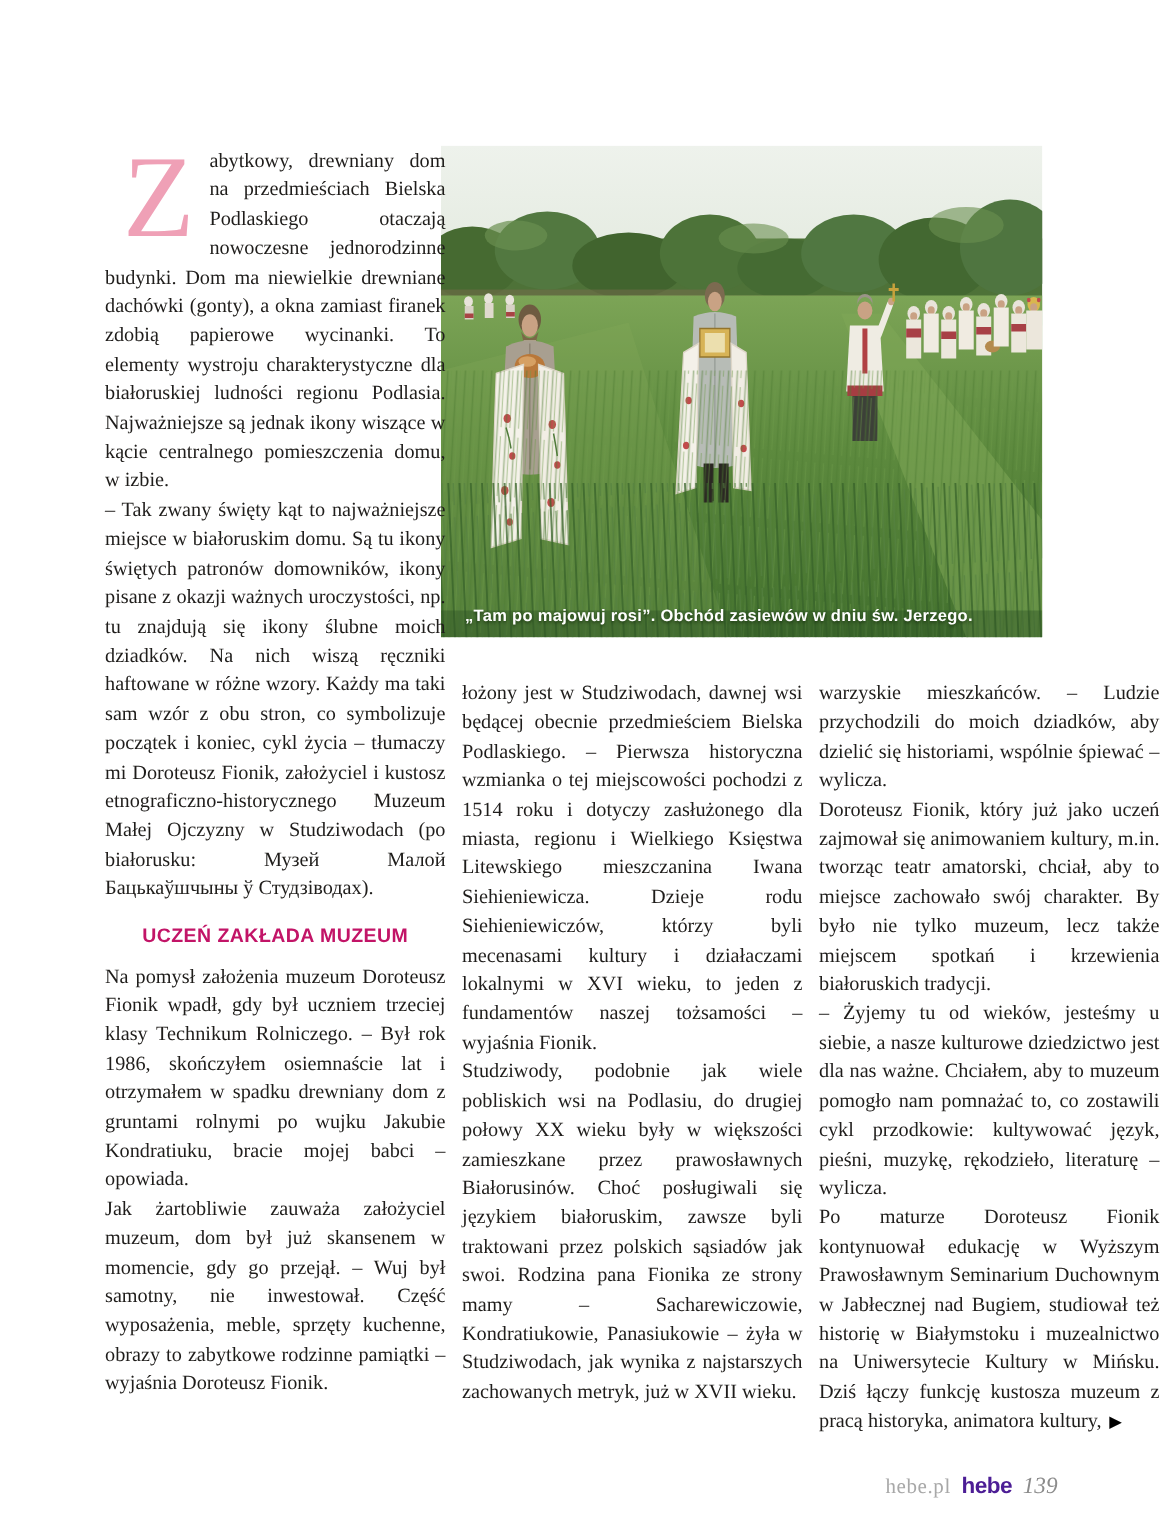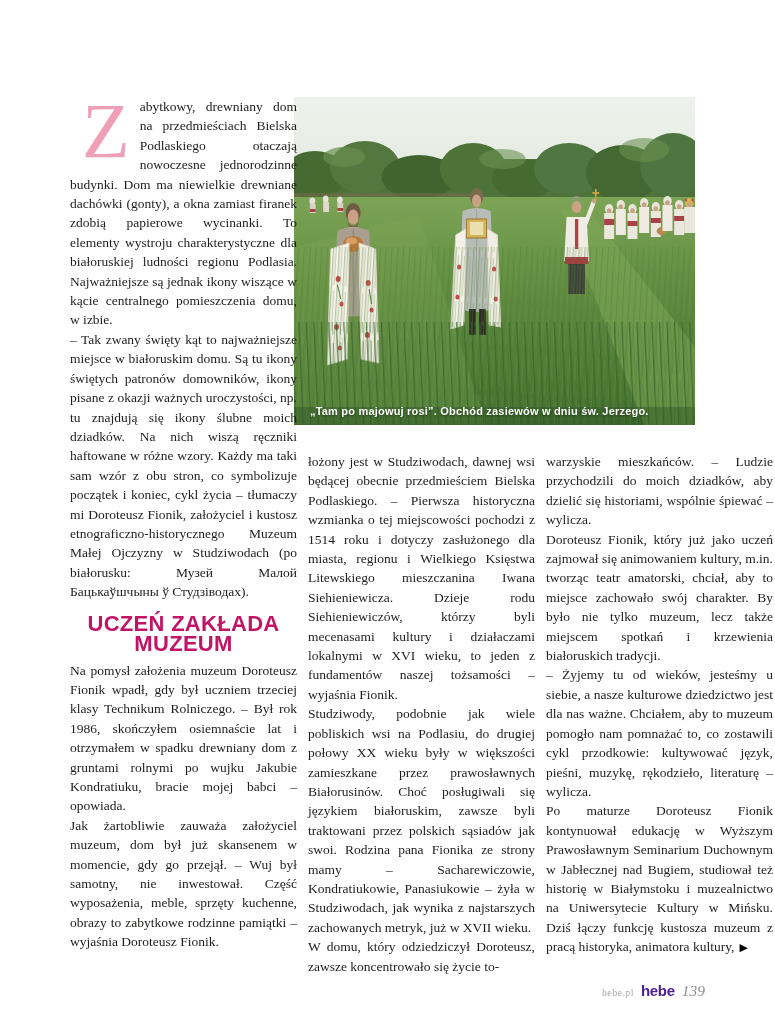--- a/index.html
+++ b/index.html
@@ -15,21 +15,21 @@
   #col1{left:70px;top:97px;}
   #col2{left:308px;top:452px;}
   #col3{left:546px;top:452px;}
   .dropcap{
     float:left;font-family:"Liberation Serif",serif;font-weight:400;
     font-size:78px;line-height:60px;color:#efa0b6;
     padding:4px 10px 0 12px;
   }
   .section-heading{
     font-family:"Liberation Sans",sans-serif;font-weight:bold;
-    font-size:22px;letter-spacing:.3px;color:#c21467;
+    font-size:13px;letter-spacing:.3px;color:#c21467;
     text-align:center;margin:12px 0 7px 0 !important;line-height:20px;
   }
   .marker{
     font-family:"DejaVu Sans",sans-serif;font-size:11px;color:#000;
     margin-left:5px;
   }
   #photo{
     position:absolute;left:294px;top:97px;width:401px;height:328px;
     overflow:hidden;
   }
@@ -37,21 +37,21 @@
   .caption{
     position:absolute;left:16px;bottom:8px;
     font-family:"Liberation Sans",sans-serif;font-weight:bold;
     font-size:11px;letter-spacing:.2px;color:#ffffff;
     text-shadow:0 1px 2px rgba(20,40,10,.6);
   }
   #footer{
     position:absolute;top:982px;right:70px;
     display:flex;align-items:baseline;gap:7px;
   }
-  .site{font-family:"Liberation Serif",serif;font-size:10px;color:#a8a8a8;letter-spacing:.4px;}
+  .site{font-family:"Liberation Serif",serif;font-size:14px;color:#a8a8a8;letter-spacing:.4px;}
   .logo{font-family:"Liberation Sans",sans-serif;font-weight:bold;font-size:15px;color:#4c1d95;letter-spacing:-.3px;}
   .pnum{font-family:"Liberation Serif",serif;font-size:15.5px;color:#8c8c8c;font-style:italic;}
 </style>
 </head>
 <body>
 
 <div id="page">
 
   <div id="photo">
     <svg viewBox="0 0 481 328" preserveAspectRatio="none">
@@ -222,21 +222,20 @@
     <p><span class="dropcap">Z</span><span>abytkowy, drewniany dom na przedmieściach Bielska Podlaskiego otaczają nowoczesne jednorodzinne budynki. Dom ma niewielkie drewniane dachówki (gonty), a okna zamiast firanek zdobią papierowe wycinanki. To elementy wystroju charakterystyczne dla białoruskiej ludności regionu Podlasia. Najważniejsze są jednak ikony wiszące w kącie centralnego pomieszczenia domu, w izbie.</span></p>
     <p>– Tak zwany święty kąt to najważniejsze miejsce w białoruskim domu. Są tu ikony świętych patronów domowników, ikony pisane z okazji ważnych uroczystości, np. tu znajdują się ikony ślubne moich dziadków. Na nich wiszą ręczniki haftowane w różne wzory. Każdy ma taki sam wzór z obu stron, co symbolizuje początek i koniec, cykl życia – tłumaczy mi Doroteusz Fionik, założyciel i kustosz etnograficzno-historycznego Muzeum Małej Ojczyzny w Studziwodach (po białorusku: Музей Малой Бацькаўшчыны ў Студзіводах).</p>
     <p class="section-heading">UCZEŃ ZAKŁADA MUZEUM</p>
     <p>Na pomysł założenia muzeum Doroteusz Fionik wpadł, gdy był uczniem trzeciej klasy Technikum Rolniczego. – Był rok 1986, skończyłem osiemnaście lat i otrzymałem w spadku drewniany dom z gruntami rolnymi po wujku Jakubie Kondratiuku, bracie mojej babci – opowiada.</p>
     <p>Jak żartobliwie zauważa założyciel muzeum, dom był już skansenem w momencie, gdy go przejął. – Wuj był samotny, nie inwestował. Część wyposażenia, meble, sprzęty kuchenne, obrazy to zabytkowe rodzinne pamiątki – wyjaśnia Doroteusz Fionik.</p>
   </div>
 
   <div class="col" id="col2">
     <p>łożony jest w Studziwodach, dawnej wsi będącej obecnie przedmieściem Bielska Podlaskiego. – Pierwsza historyczna wzmianka o tej miejscowości pochodzi z 1514 roku i dotyczy zasłużonego dla miasta, regionu i Wielkiego Księstwa Litewskiego mieszczanina Iwana Siehieniewicza. Dzieje rodu Siehieniewiczów, którzy byli mecenasami kultury i działaczami lokalnymi w XVI wieku, to jeden z fundamentów naszej tożsamości – wyjaśnia Fionik.</p>
     <p>Studziwody, podobnie jak wiele pobliskich wsi na Podlasiu, do drugiej połowy XX wieku były w większości zamieszkane przez prawosławnych Białorusinów. Choć posługiwali się językiem białoruskim, zawsze byli traktowani przez polskich sąsiadów jak swoi. Rodzina pana Fionika ze strony mamy – Sacharewiczowie, Kondratiukowie, Panasiukowie – żyła w Studziwodach, jak wynika z najstarszych zachowanych metryk, już w XVII wieku.</p>
-    <p>W domu, który odziedziczył Doroteusz, zawsze koncentrowało się życie to-</p>
   </div>
 
   <div class="col" id="col3">
     <p>warzyskie mieszkańców. – Ludzie przychodzili do moich dziadków, aby dzielić się historiami, wspólnie śpiewać – wylicza.</p>
     <p>Doroteusz Fionik, który już jako uczeń zajmował się animowaniem kultury, m.in. tworząc teatr amatorski, chciał, aby to miejsce zachowało swój charakter. By było nie tylko muzeum, lecz także miejscem spotkań i krzewienia białoruskich tradycji.</p>
     <p>– Żyjemy tu od wieków, jesteśmy u siebie, a nasze kulturowe dziedzictwo jest dla nas ważne. Chciałem, aby to muzeum pomogło nam pomnażać to, co zostawili cykl przodkowie: kultywować język, pieśni, muzykę, rękodzieło, literaturę – wylicza.</p>
     <p><span>Po maturze Doroteusz Fionik kontynuował edukację w Wyższym Prawosławnym Seminarium Duchownym w Jabłecznej nad Bugiem, studiował też historię w Białymstoku i muzealnictwo na Uniwersytecie Kultury w Mińsku. Dziś łączy funkcję kustosza muzeum z pracą historyka, animatora kultury,</span><span class="marker">▶</span></p>
   </div>
 
   <div id="footer">

